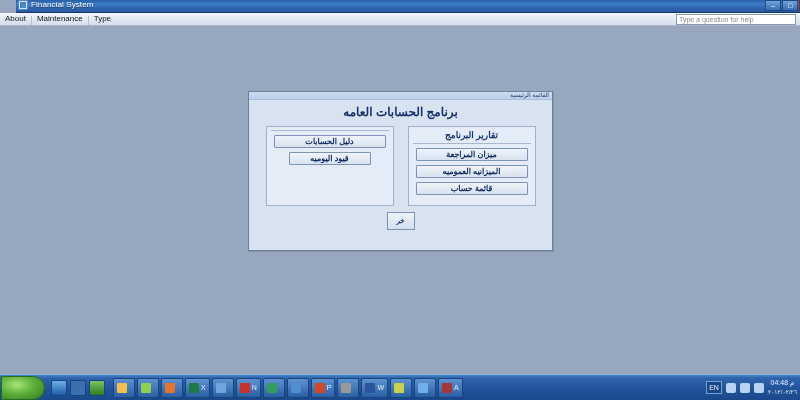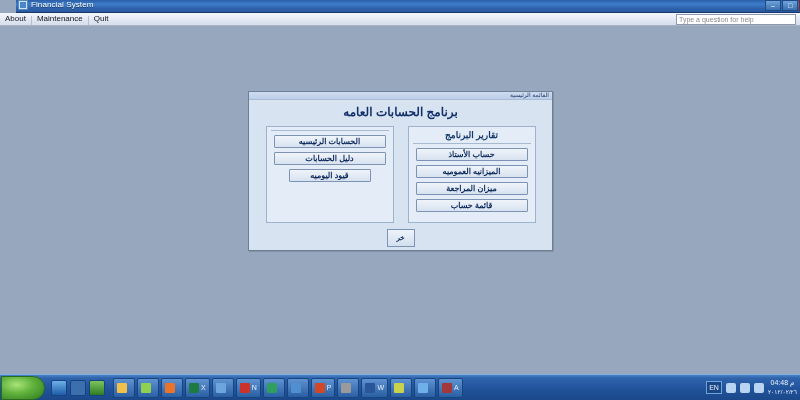--- a/index.html
+++ b/index.html
@@ -213,48 +213,46 @@
     <div class="tb-btn">□</div>
     <div class="tb-btn close">✕</div>
   </div>
 </div>
 
 <div id="menubar">
   <div class="mi">About</div>
   <div class="sep"></div>
   <div class="mi">Maintenance</div>
   <div class="sep"></div>
-  <div class="mi">Quit</div>
+  <div class="mi">Type</div>
 </div>
 <div id="help-box">Type a question for help</div>
 
 <div id="client">
 
   <div id="mainform">
 
     <div id="formcaption">
       <div class="cap-text">القائمة الرئيسية</div>
     </div>
 
     <div id="form-title">برنامج الحسابات العامه</div>
 
     <div class="panels">
 
       <div class="panel">
         <div class="panel-title">تقارير البرنامج</div>
         <div class="panel-sep"></div>
-        <div class="btn">حساب الأستاذ</div>
+        <div class="btn">ميزان المراجعة</div>
         <div class="btn">الميزانيه العموميه</div>
-        <div class="btn">ميزان المراجعة</div>
         <div class="btn">قائمة حساب</div>
       </div>
 
       <div class="panel">
         <div class="panel-sep"></div>
-        <div class="btn">الحسابات الرئيسيه</div>
         <div class="btn">دليل الحسابات</div>
         <div class="btn small">قيود اليوميه</div>
       </div>
 
     </div>
 
     <div id="exit-row">
       <div id="exit-button">خر</div>
     </div>
 

